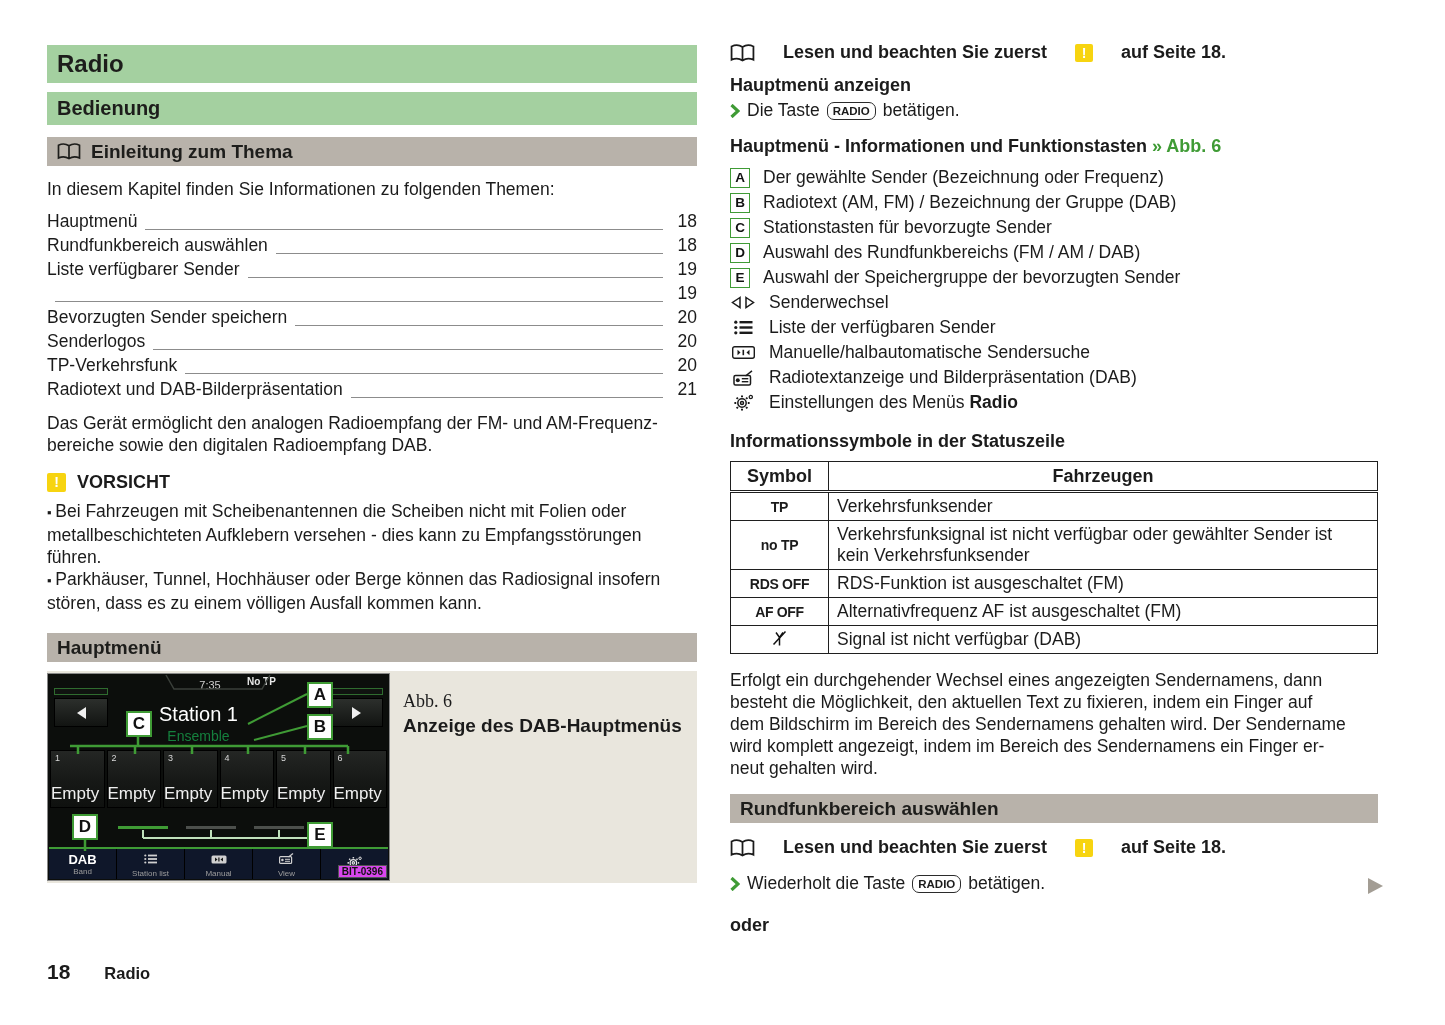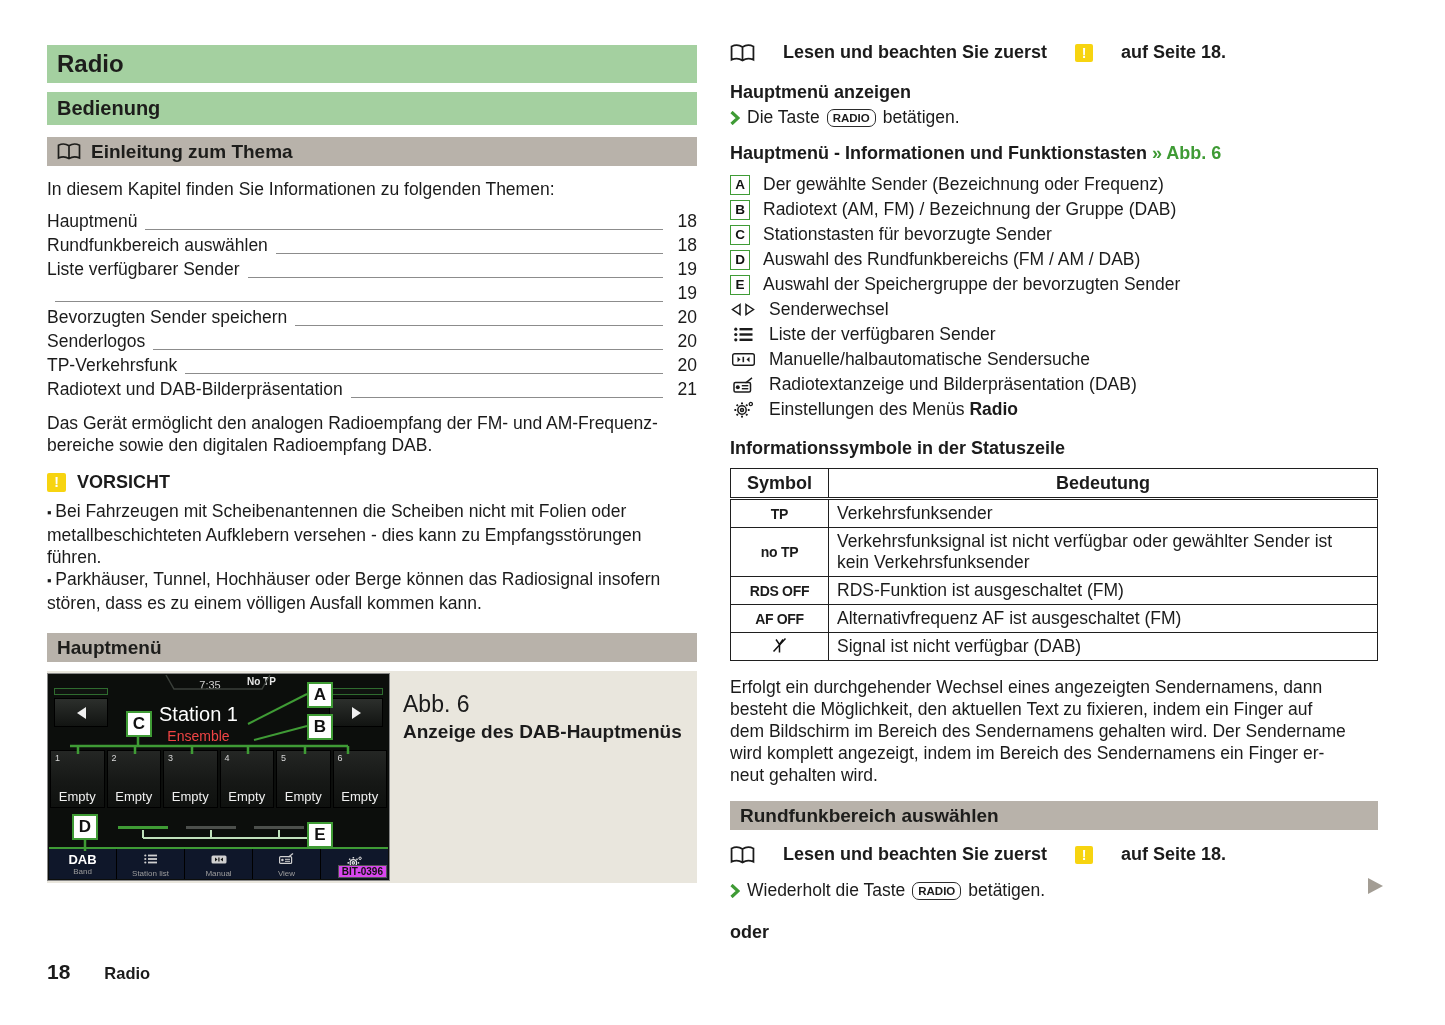--- a/index.html
+++ b/index.html
@@ -42,55 +42,55 @@
   .hauptmenu-band { margin-top:19px; }
 
   
   .figure { position:relative; margin-top:9px; width:650px; height:212px; background:#e9e6dd; }
   .screen { position:absolute; left:0; top:2px; width:343px; height:208px; background:#0c0e0c;
             border:1px solid #888; overflow:hidden; }
   .overlay { position:absolute; left:0; top:0; z-index:2; }
   .scr-time { position:absolute; top:5px; left:140px; width:44px; text-align:center; color:#cfcfcf; font-size:11px; z-index:1;}
   .scr-notp { position:absolute; top:2px; left:199px; color:#e8e8e8; font-size:10px; font-weight:bold; z-index:1;}
   .scr-station  { position:absolute; top:29px; left:0; right:40px; text-align:center; color:#fff; font-size:20px; z-index:1;}
-  .scr-ensemble { position:absolute; top:54px; left:0; right:40px; text-align:center; color:#ef4444; font-size:14px; z-index:1;}
+  .scr-ensemble { position:absolute; top:54px; left:0; right:40px; text-align:center; color:#15803d; font-size:14px; z-index:1;}
   .navtab { position:absolute; width:54px; height:7px; border:1px solid #2f6b2f; background:#101310; top:14px; }
   .navtab.l { left:6px; } .navtab.r { right:6px; }
   .navbtn { position:absolute; width:54px; height:29px; top:24px; background:linear-gradient(#2c2f2c,#121412);
             border:1px solid #000; display:flex; align-items:center; justify-content:center; z-index:1;}
   .navbtn.l { left:6px; } .navbtn.r { right:6px; }
   .tri-l { width:0; height:0; border-right:9px solid #efefef; border-top:6px solid transparent; border-bottom:6px solid transparent; }
   .tri-r { width:0; height:0; border-left:9px solid #efefef; border-top:6px solid transparent; border-bottom:6px solid transparent; }
   .presets { position:absolute; left:2px; right:2px; top:76px; height:58px; display:flex; gap:2px; z-index:1;}
   .preset { flex:1; position:relative; background:linear-gradient(#242624 0%,#161816 55%,#0f110f 100%); border:1px solid #000; }
   .preset .num { position:absolute; top:2px; left:4px; font-size:9px; color:#d8d8d8; }
-  .preset .plabel { position:absolute; bottom:3px; width:100%; text-align:center; font-size:13px; color:#f0f0f0; }
+  .preset .plabel { position:absolute; bottom:3px; width:100%; font-size:17px; color:#f0f0f0; }
   .seg { position:absolute; top:152px; height:3px; width:50px; z-index:1;}
   .seg1 { left:70px; background:#3f9b35; } .seg2 { left:138px; background:#4c4f4c; } .seg3 { left:206px; background:#4c4f4c; }
   .toolbar { position:absolute; left:1px; right:1px; bottom:1px; height:32px; border-top:2px solid #3f9b35;
              background:#0f172a; display:flex; z-index:1;}
   .tcell { flex:1; border-left:1px solid #000; display:flex; flex-direction:column; align-items:center;
            justify-content:center; color:#cfcfcf; gap:1px; }
   .tcell:first-child { border-left:none; }
   .tcell .ttitle { font-size:13px; font-weight:bold; color:#fff; line-height:13px; }
   .tcell .tsub { font-size:8px; color:#9d9d9d; line-height:9px; }
   .lbl { position:absolute; width:26px; height:26px; background:#fff; border:2px solid #3f9b35; color:#111;
          font-weight:bold; font-size:17px; display:flex; align-items:center; justify-content:center; z-index:3; }
   .lblA { left:259px; top:8px; }  .lblB { left:259px; top:40px; } .lblC { left:78px; top:37px; }
   .lblD { left:24px; top:140px; } .lblE { left:259px; top:148px; }
   .bitcode { position:absolute; right:2px; bottom:2px; background:#d946ef; color:#111; font-size:10px; font-weight:bold;
              padding:0 3px; border:1px solid #555; z-index:4; }
   .caption { position:absolute; left:356px; top:20px; }
-  .caption .cap1 { font-size:23px; }
+  .caption .cap1 { font-size:18px;font-family:Liberation Serif, serif; }
   .caption .cap2 { font-size:19px; font-weight:bold; margin-top:3px; }
 
   
   .readfirst { display:flex; align-items:center; gap:28px; font-weight:bold; font-size:18px; }
   .readfirst .bookicon { flex-shrink:0; display:flex; }
-  .subhead { font-weight:bold; font-size:18px; margin-top:19px; }
+  .subhead { font-weight:bold; font-size:18px; margin-top:12px; }
   .step { display:flex; align-items:center; gap:7px; font-size:17.5px; margin-top:4px; }
   .chev { flex-shrink:0; display:flex; }
   .keycap { border:1.6px solid #2b2b2b; border-radius:7px; padding:0 5px; font-size:11.5px; font-weight:bold;
             line-height:16px; display:inline-block; }
   .info-head { font-weight:bold; font-size:18px; margin:15px 0 8px; }
   .green { color:#3f9b35; font-weight:bold; }
   .legend-row { display:flex; align-items:center; gap:13px; height:25px; font-size:17.5px; }
   .keybox { width:20px; height:20px; border:1.5px solid #3f9b35; font-weight:bold; font-size:13.5px;
             display:flex; align-items:center; justify-content:center; flex-shrink:0; color:#111; }
   .icon-row { display:flex; align-items:center; gap:13px; height:25px; font-size:17.5px; }
@@ -448,21 +448,21 @@
         <span><span>Einstellungen des Menüs</span> <b>Radio</b></span>
       </div>
     </div>
 
     <div class="symbols-head">Informationssymbole in der Statuszeile</div>
 
     <table class="symtab">
       <tbody>
           <tr>
         <th style="width:98px">Symbol</th>
-        <th>Bedeutung</th>
+        <th>Fahrzeugen</th>
       </tr>
       <tr>
         <td class="sym">TP</td>
         <td>Verkehrsfunksender</td>
       </tr>
       <tr>
         <td class="sym">no TP</td>
         <td>Verkehrsfunksignal ist nicht verfügbar oder gewählter Sender ist kein Verkehrsfunksender</td>
       </tr>
       <tr>

